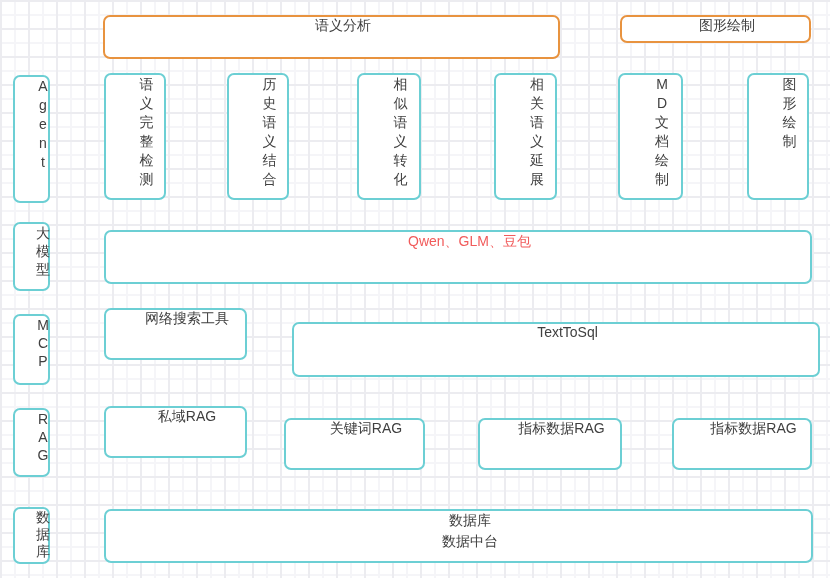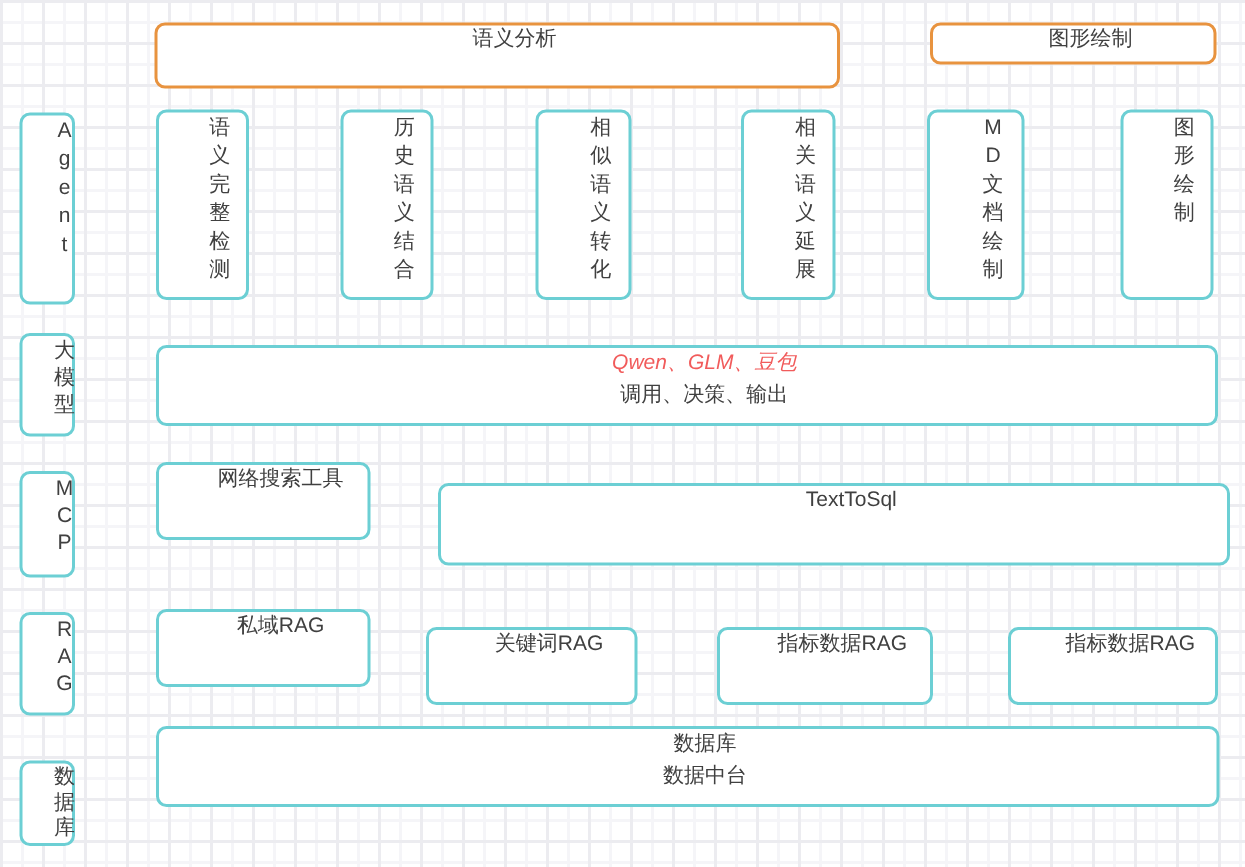--- a/index.html
+++ b/index.html
@@ -35,21 +35,21 @@
   .v18 span { line-height: 18px; }
   .v17 span { line-height: 17px; }
   .stack {
     display: flex;
     flex-direction: column;
     align-items: center;
     gap: 3px;
     line-height: 18px;
     text-align: center;
   }
-  .red { color: #f15b5b; font-style: italic; }
+  .red { color: #f15b5b; }
 </style>
 </head>
 <body>
 
 <div class="canvas">
 
   <div class="box orange" style="left:103px; top:15px; width:457px; height:44px;">
     <span>语义分析</span>
   </div>
   <div class="box orange" style="left:620px; top:15px; width:191px; height:28px;">
@@ -149,21 +149,20 @@
         <span>图</span>
         <span>形</span>
         <span>绘</span>
         <span>制</span>
       </span>
   </div>
 
   <div class="box" style="left:104px; top:230px; width:708px; height:54px;">
     <div class="stack">
       <span class="red">Qwen、GLM、豆包</span>
-      <span>调用、决策、输出</span>
     </div>
   </div>
 
   <div class="box" style="left:104px; top:308px; width:143px; height:52px;">
     <span>网络搜索工具</span>
   </div>
   <div class="box" style="left:292px; top:322px; width:528px; height:55px;">
     <span>TextToSql</span>
   </div>
 
@@ -173,20 +172,20 @@
   <div class="box" style="left:284px; top:418px; width:141px; height:52px;">
     <span>关键词RAG</span>
   </div>
   <div class="box" style="left:478px; top:418px; width:144px; height:52px;">
     <span>指标数据RAG</span>
   </div>
   <div class="box" style="left:672px; top:418px; width:140px; height:52px;">
     <span>指标数据RAG</span>
   </div>
 
-  <div class="box" style="left:104px; top:484px; width:709px; height:54px;">
+  <div class="box" style="left:104px; top:509px; width:709px; height:54px;">
     <div class="stack">
       <span>数据库</span>
       <span>数据中台</span>
     </div>
   </div>
 
 </div>
 
 </body></html>

